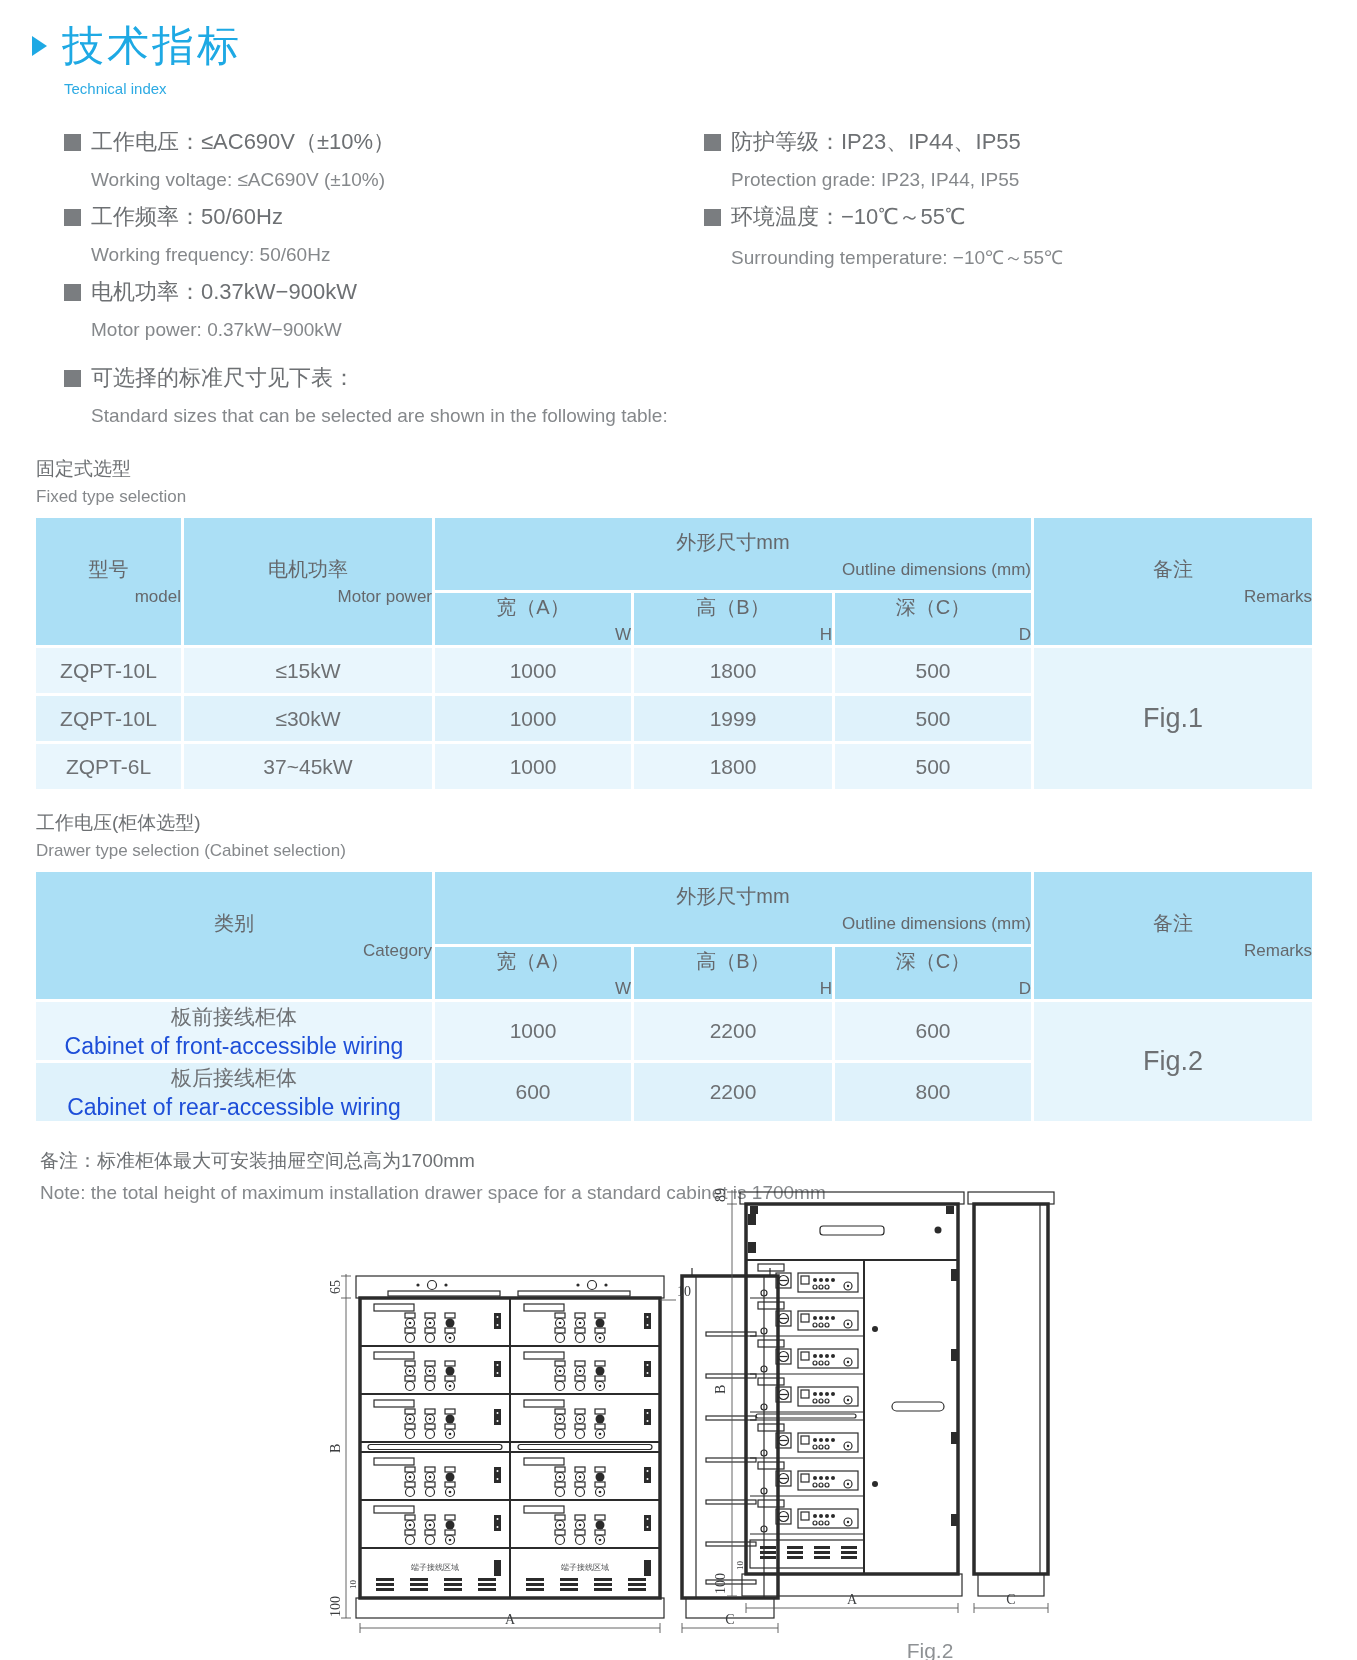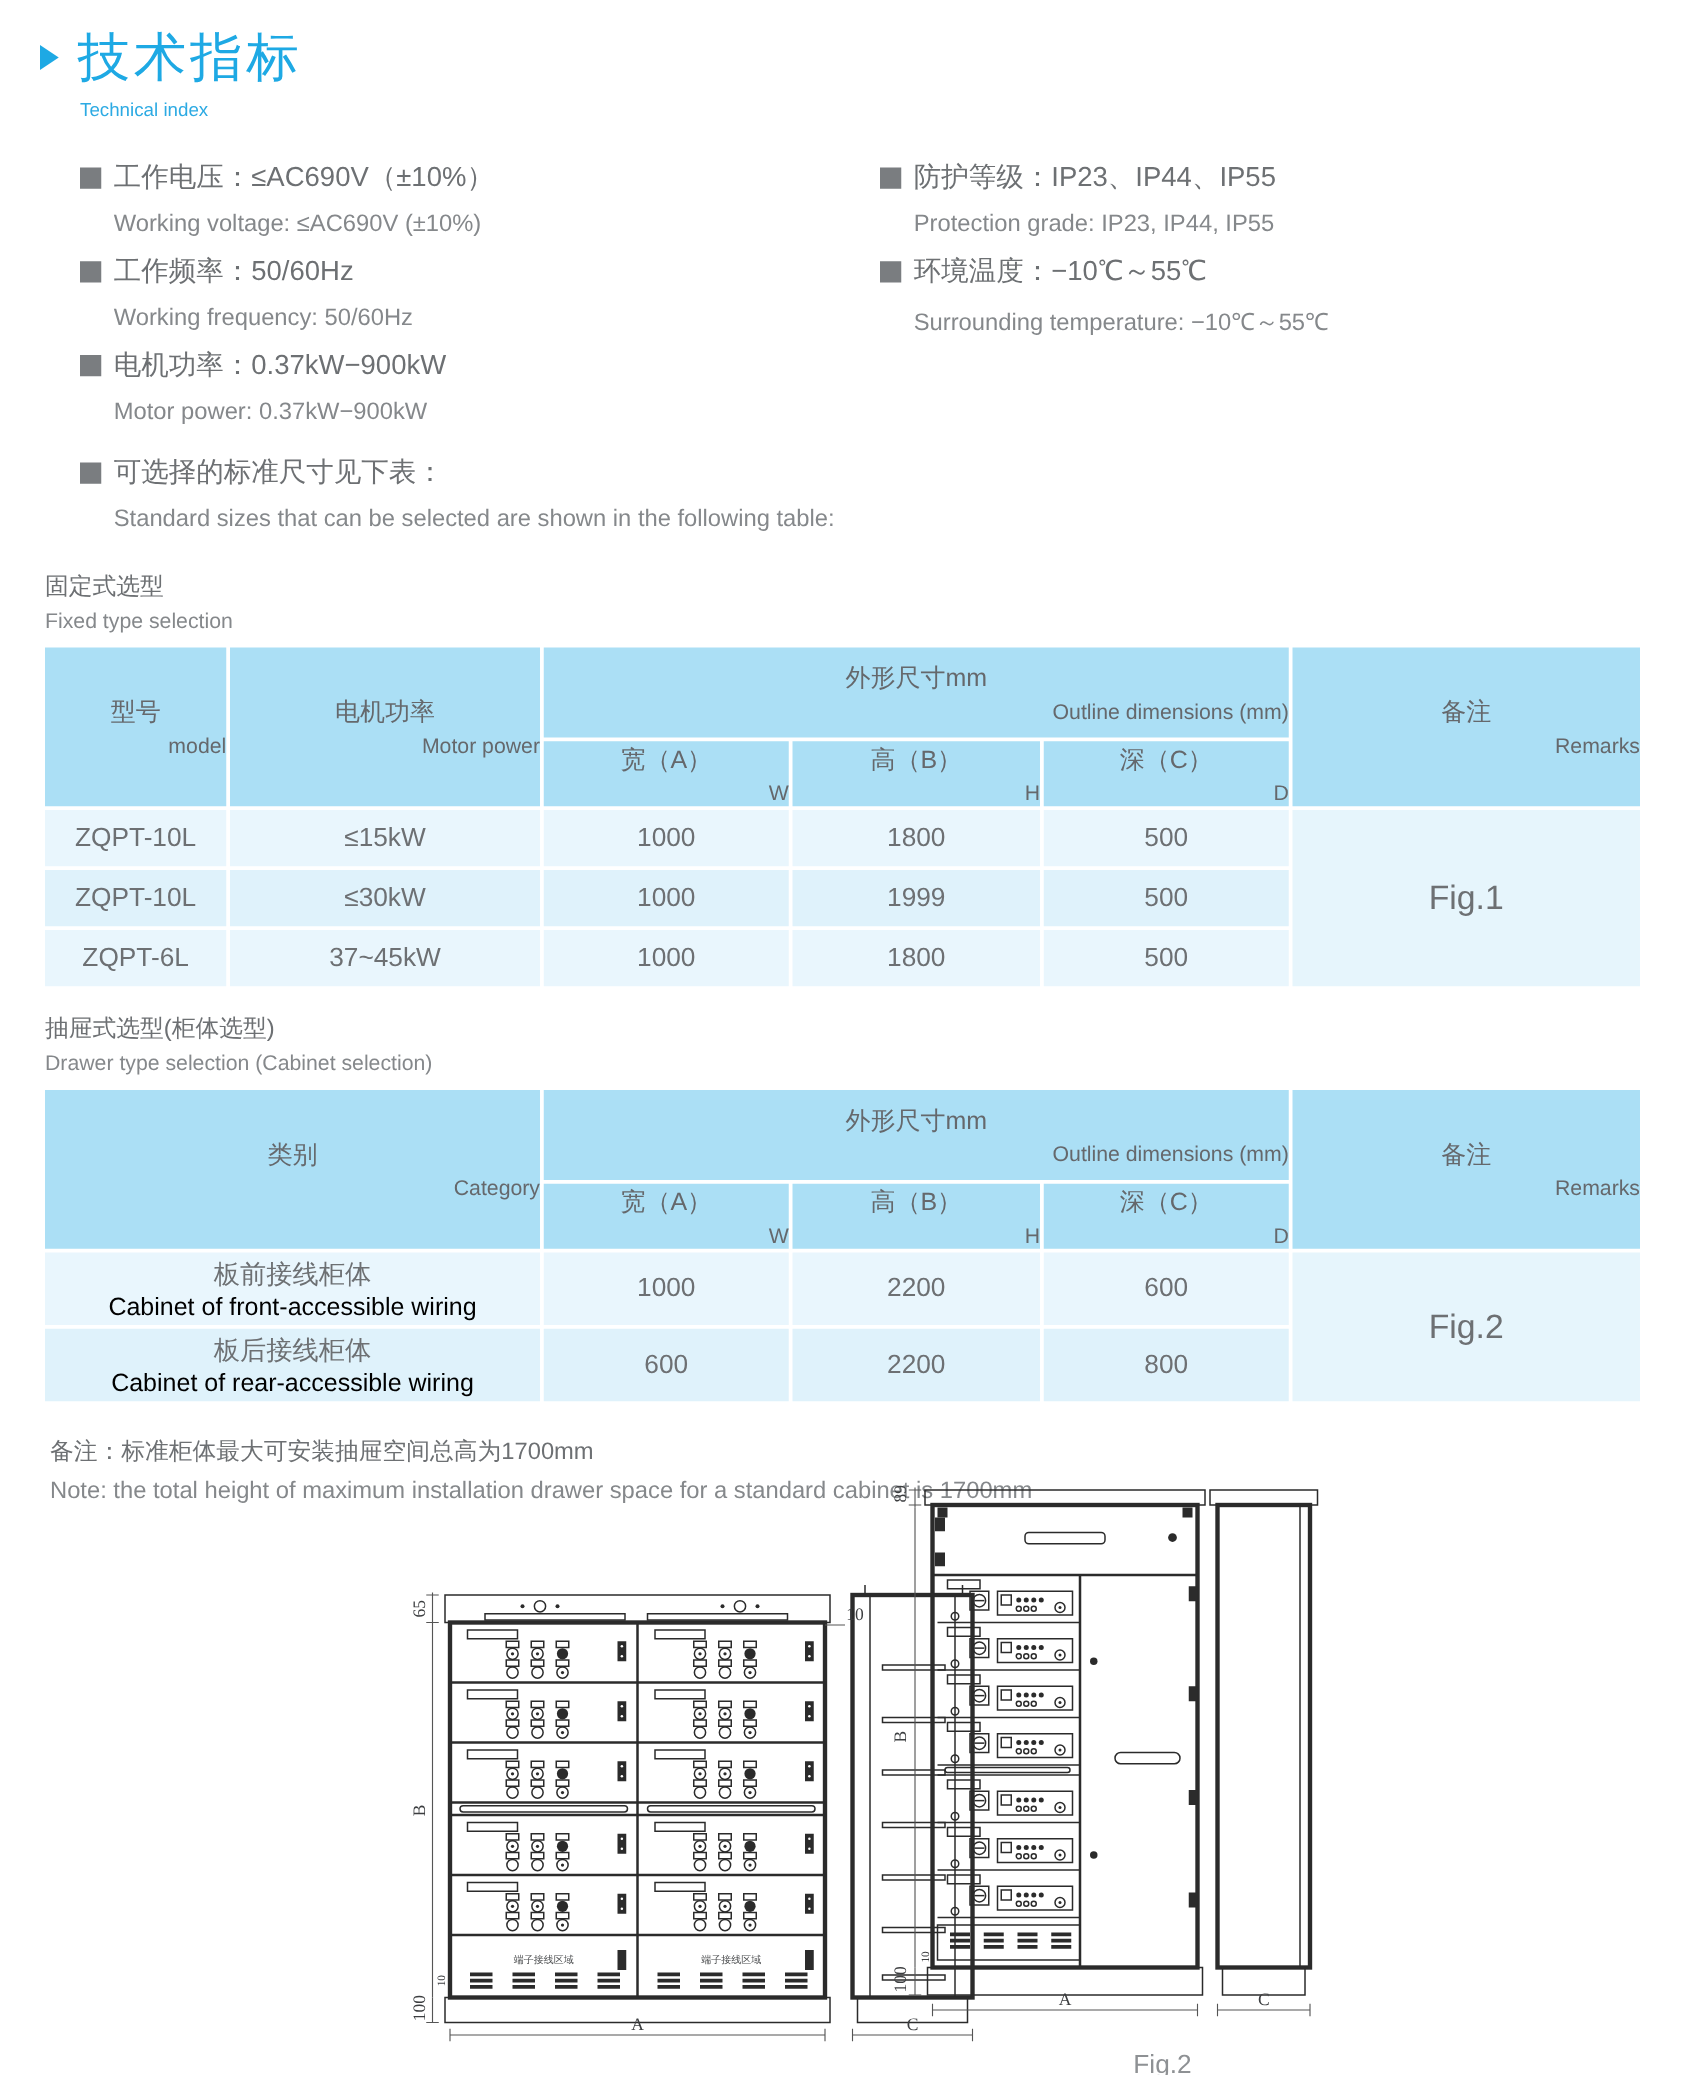--- a/index.html
+++ b/index.html
@@ -34,21 +34,21 @@
   .th-en { font-size:17px; margin-top:4px;text-align:right; }
   tr.hrow1 th { height:72px; }
   tr.hrow2 th { height:52px; }
   td { font-size:21px; color:#6d7073; }
   .t1 td { height:45px; }
   .t2 td { height:58px; }
   tr.r-light td { background:#e9f6fd; }
   tr.r-mid td { background:#dff2fb; }
   td.remarks-cell { background:#e6f5fc !important; font-size:27px; }
   .cat-zh { font-size:21px; }
-  .cat-en { font-size:20px; margin-top:2px; color:#000000; }
+  .cat-en { font-size:23px; margin-top:2px; color:#1d4ed8; }
 
   
   .note { margin:24px 0 0 40px; }
   .note-zh { font-size:19px; color:#6d7073; }
   .note-en { font-size:19px; color:#85888b; margin-top:8px; }
 
   
   .figures { position:relative; height:540px; }
   .fig-svg { position:absolute; }
   #fig1 { left:330px; top:42px; }
@@ -189,21 +189,21 @@
       <td>ZQPT-6L</td>
       <td>37~45kW</td>
       <td>1000</td>
       <td>1800</td>
       <td>500</td>
     </tr>
   </tbody>
     </table>
 
   <div class="section">
-    <div class="section-zh">抽屉式选型(柜体选型)</div>
+    <div class="section-zh">工作电压(柜体选型)</div>
     <div class="section-en">Drawer type selection (Cabinet selection)</div>
   </div>
   <table class="t2">
     <colgroup>
         <col style="width:396px">
         <col style="width:196px">
         <col style="width:198px">
         <col style="width:196px">
         <col style="width:278px">
       </colgroup>

